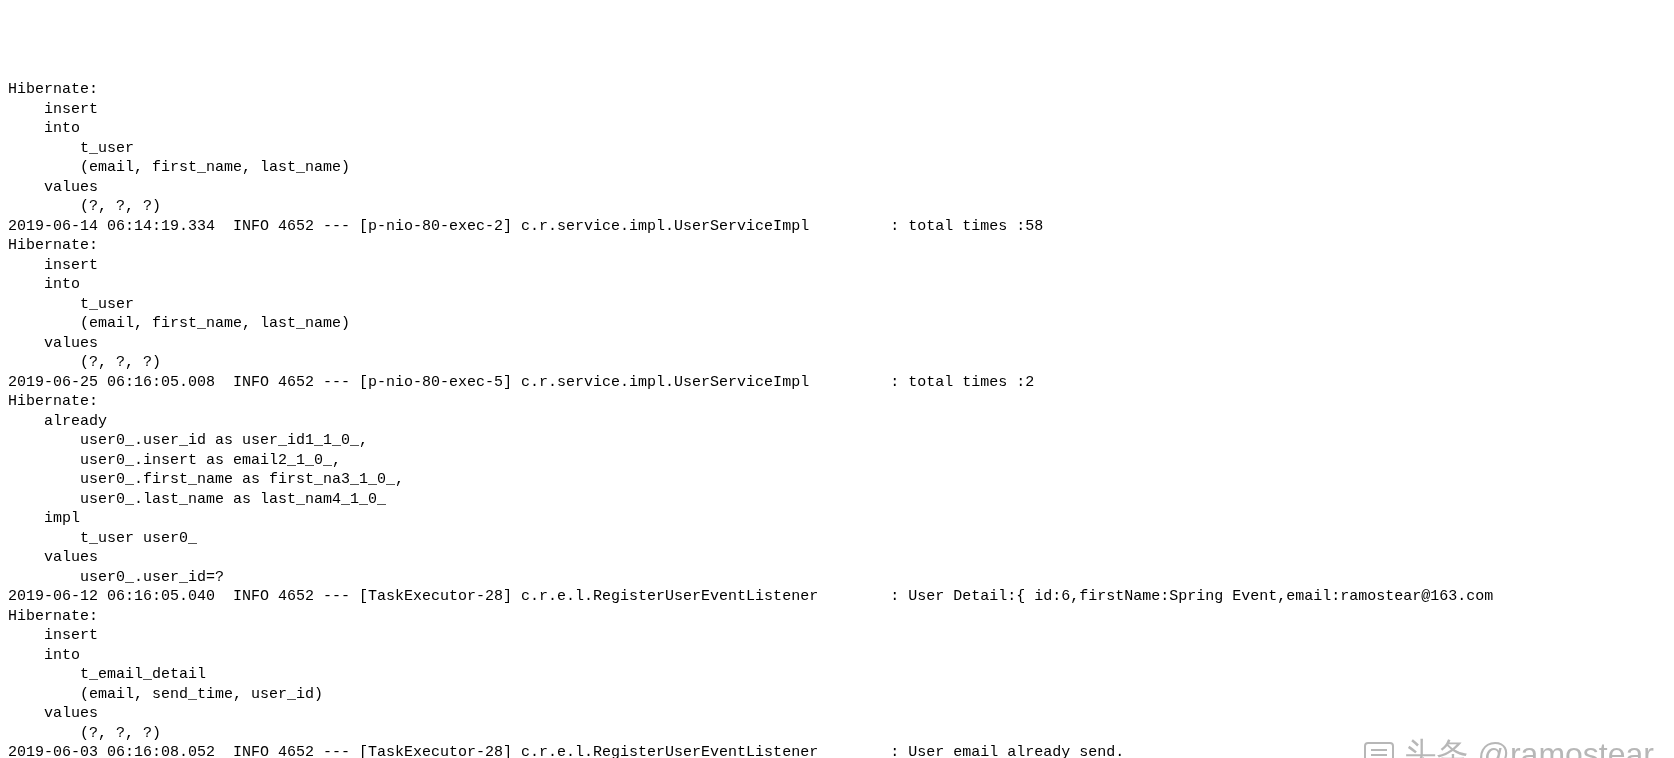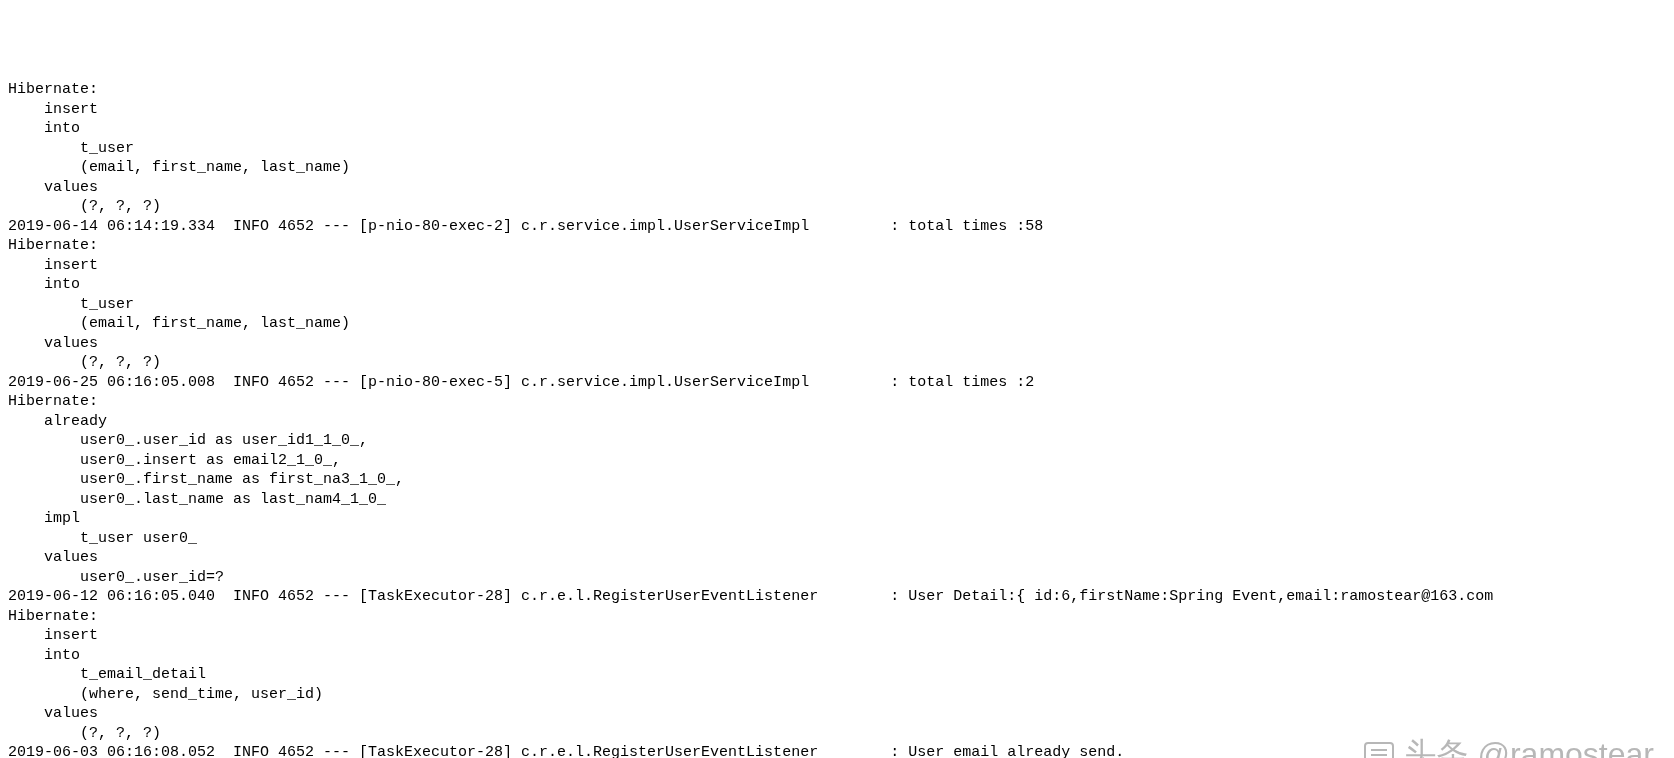--- a/index.html
+++ b/index.html
@@ -64,21 +64,21 @@
 <span>        user0_.last_name as last_nam4_1_0_ </span>
 <span>    impl</span>
 <span>        t_user user0_ </span>
 <span>    values</span>
 <span>        user0_.user_id=?</span>
 <span>2019-06-12 06:16:05.040  INFO 4652 --- [TaskExecutor-28] c.r.e.l.RegisterUserEventListener        : User Detail:{ id:6,firstName:Spring Event,email:ramostear@163.com</span>
 <span>Hibernate: </span>
 <span>    insert </span>
 <span>    into</span>
 <span>        t_email_detail</span>
-<span>        (where, send_time, user_id) </span>
+<span>        (email, send_time, user_id) </span>
 <span>    values</span>
 <span>        (?, ?, ?)</span>
 <span>2019-06-03 06:16:08.052  INFO 4652 --- [TaskExecutor-28] c.r.e.l.RegisterUserEventListener        : User email already send.</span>
 <div class="watermark">
 <span class="watermark-icon"><svg width="36" height="36" viewBox="0 0 36 36">
           <rect x="4" y="6" width="28" height="24" rx="3" fill="none" stroke="#888" stroke-width="2"></rect>
           <line x1="10" y1="13" x2="26" y2="13" stroke="#888" stroke-width="2"></line>
           <line x1="10" y1="18" x2="26" y2="18" stroke="#888" stroke-width="2"></line>
           <line x1="10" y1="23" x2="20" y2="23" stroke="#888" stroke-width="2"></line>
         </svg></span>

